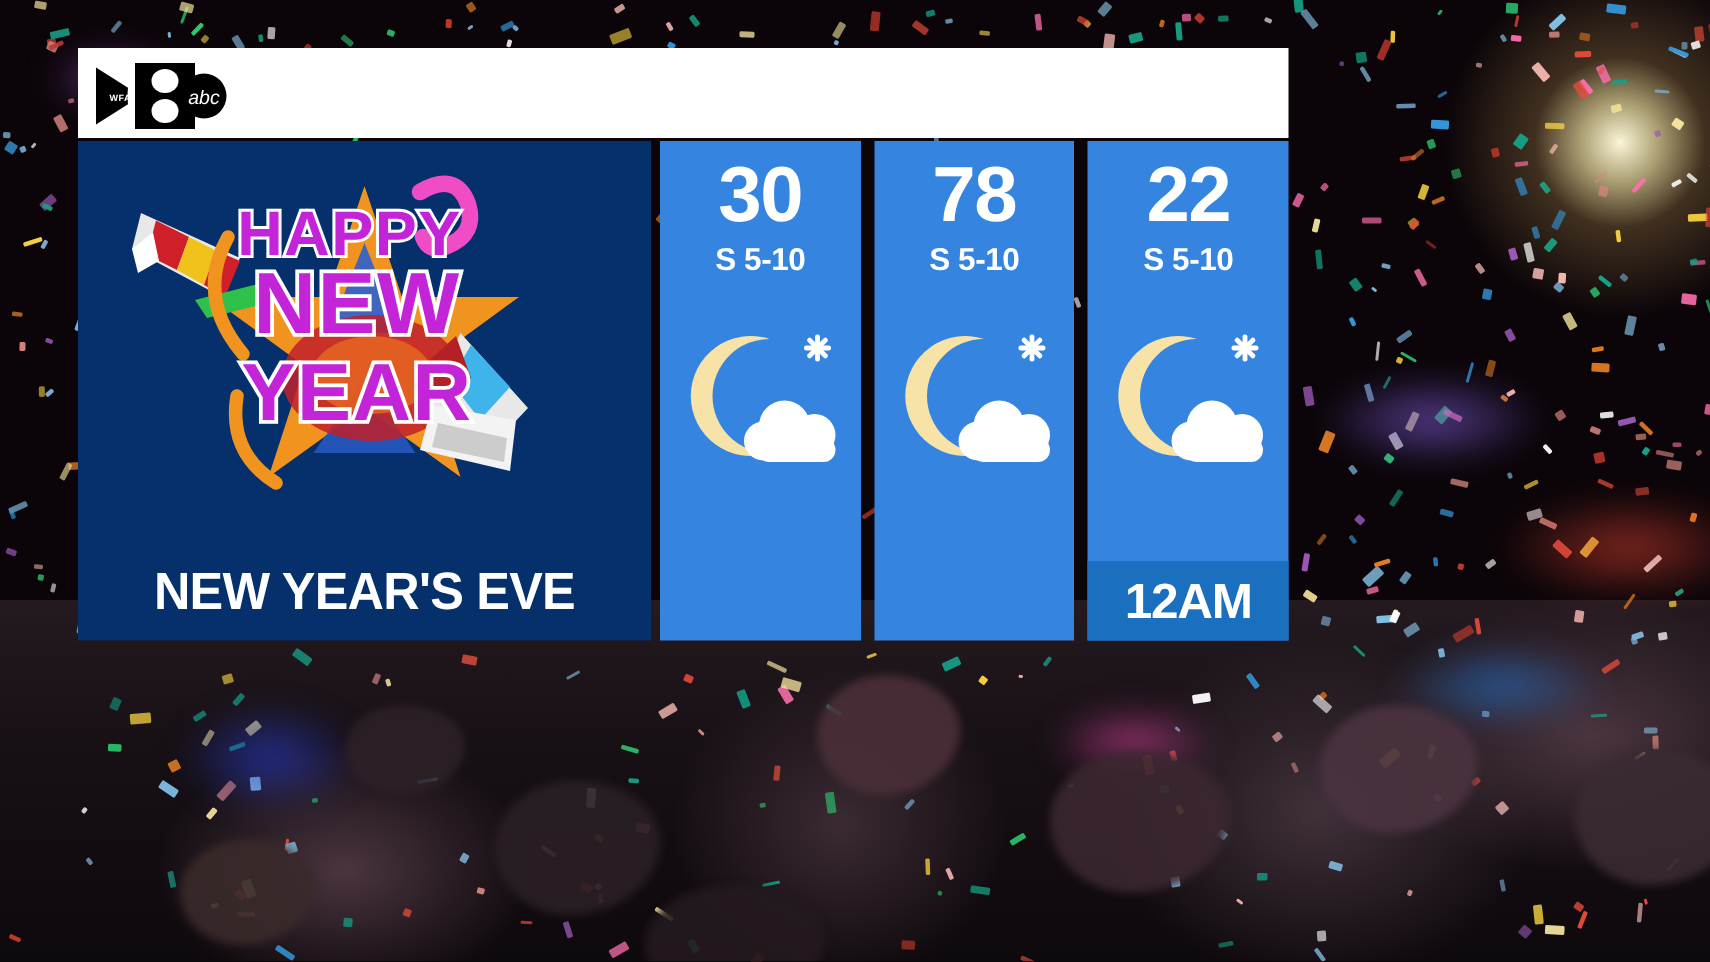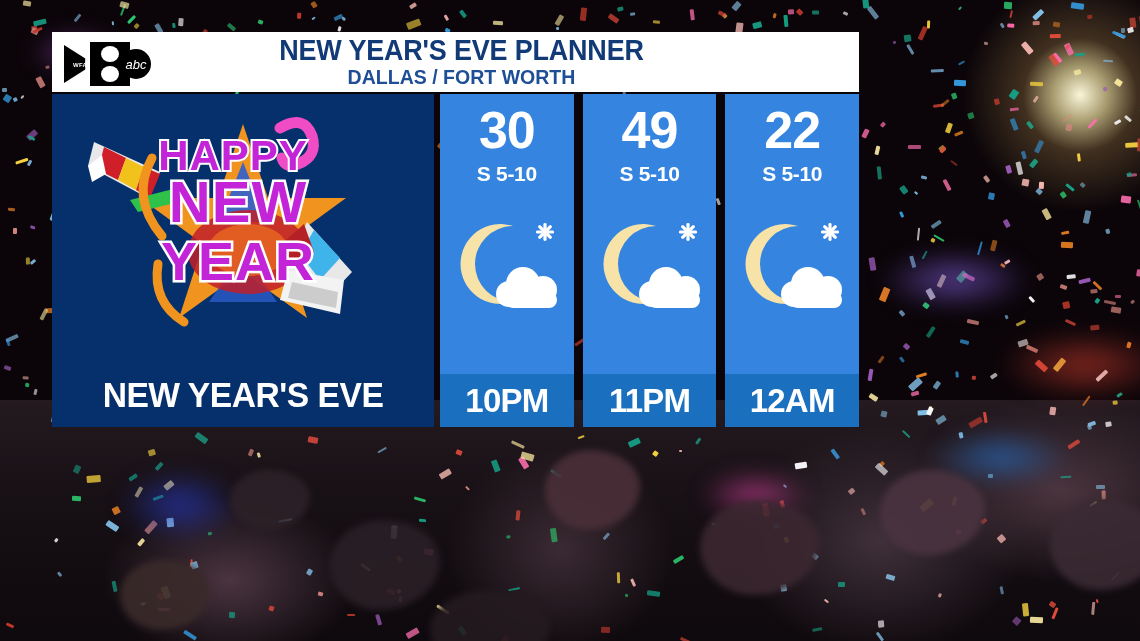--- a/index.html
+++ b/index.html
@@ -510,24 +510,20 @@
       <ellipse cx="50" cy="15" rx="9" ry="8" fill="#ffffff"></ellipse>
       <ellipse cx="50" cy="35" rx="9" ry="8" fill="#ffffff"></ellipse>
       <path d="M30,3 Q20,25 30,47 L30,3 Z" fill="#ffffff"></path>
       <path d="M70,3 Q80,25 70,47 L70,3 Z" fill="#ffffff"></path>
 
       <circle cx="76" cy="25" r="15" fill="#000000"></circle>
       <text x="76" y="30" text-anchor="middle" font-family="Liberation Sans, sans-serif" font-size="13" fill="#ffffff" font-style="italic">abc</text>
     </svg>
   </div>
 
-  <div id="title-block">
-    <div id="main-title">NEW YEAR'S EVE PLANNER</div>
-    <div id="sub-title">DALLAS / FORT WORTH</div>
-  </div>
 </div>
 
 <div id="promo-panel">
 
   <svg id="promo-art" viewBox="0 0 382 250">
 
     <polygon points="191,22 216,96 294,96 231,142 255,216 191,170 127,216 151,142 88,96 166,96" fill="#f0941f"></polygon>
 
     <polygon points="191,60 215,120 167,120" fill="#2d5fd0" opacity=".9"></polygon>
     <polygon points="191,150 225,200 157,200" fill="#2d5fd0" opacity=".75"></polygon>
@@ -582,47 +578,41 @@
           <rect x="-9" y="-1.6" width="18" height="3.2" rx="1.4" transform="rotate(45)"></rect>
         </g>
         <g fill="#ffffff">
           <circle cx="76" cy="76" r="17"></circle>
           <circle cx="96" cy="82" r="14"></circle>
           <circle cx="62" cy="86" r="13"></circle>
           <rect x="58" y="84" width="52" height="16" rx="8"></rect>
         </g>
       </svg>
     </div>
-    <div class="time-band">
-      <span class="time-label">10PM</span>
-    </div>
   </div>
 
   <div class="col">
-    <div class="temp">49</div>
+    <div class="temp">78</div>
     <div class="wind">S 5-10</div>
     <div class="wx-icon">
       <svg viewBox="0 0 120 110" width="120" height="110">
         <path d="M66,18 A40,40 0 1,0 66,94 A33,33 0 1,1 66,18 Z" fill="#f7e3a8"></path>
         <g fill="#ffffff" transform="translate(98,24)">
           <rect x="-1.6" y="-9" width="3.2" height="18" rx="1.4"></rect>
           <rect x="-9" y="-1.6" width="18" height="3.2" rx="1.4"></rect>
           <rect x="-1.6" y="-9" width="3.2" height="18" rx="1.4" transform="rotate(45)"></rect>
           <rect x="-9" y="-1.6" width="18" height="3.2" rx="1.4" transform="rotate(45)"></rect>
         </g>
         <g fill="#ffffff">
           <circle cx="76" cy="76" r="17"></circle>
           <circle cx="96" cy="82" r="14"></circle>
           <circle cx="62" cy="86" r="13"></circle>
           <rect x="58" y="84" width="52" height="16" rx="8"></rect>
         </g>
       </svg>
-    </div>
-    <div class="time-band">
-      <span class="time-label">11PM</span>
     </div>
   </div>
 
   <div class="col">
     <div class="temp">22</div>
     <div class="wind">S 5-10</div>
     <div class="wx-icon">
       <svg viewBox="0 0 120 110" width="120" height="110">
         <path d="M66,18 A40,40 0 1,0 66,94 A33,33 0 1,1 66,18 Z" fill="#f7e3a8"></path>
         <g fill="#ffffff" transform="translate(98,24)">

